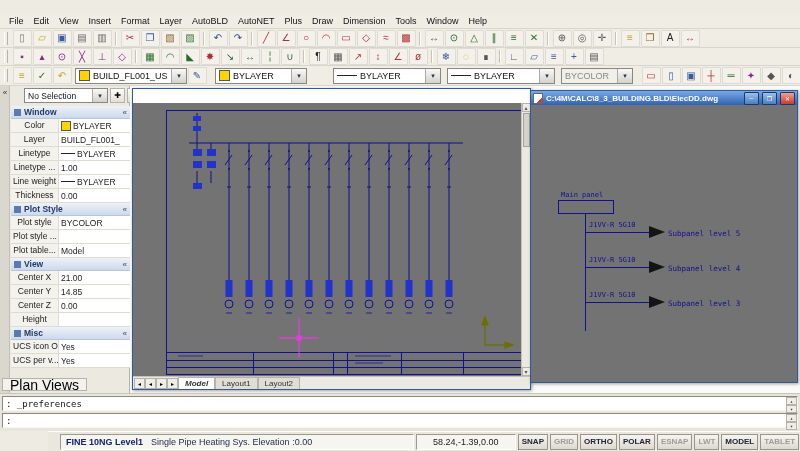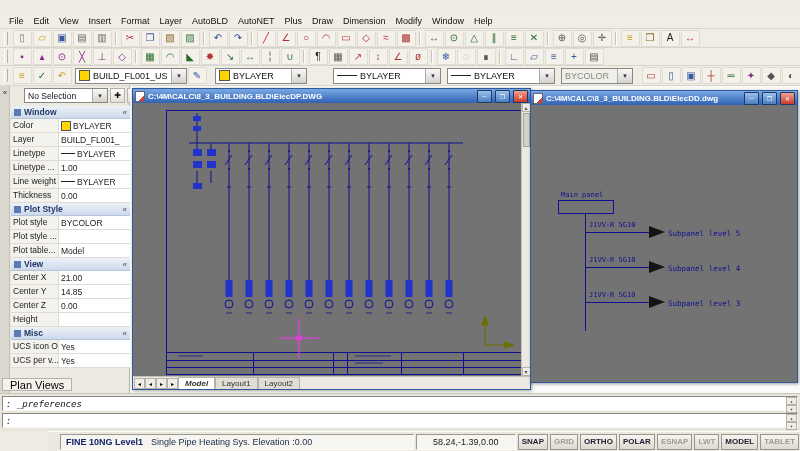--- a/index.html
+++ b/index.html
@@ -38,25 +38,25 @@
   .pal-strip{position:absolute;left:0;top:0;width:10px;height:307px;background:#dad7ce;border-right:1px solid #c2bfb6;box-sizing:border-box;}
   .pal-collapse{width:10px;height:13px;font-size:8px;color:#333;text-align:center;line-height:13px;cursor:default;}
   .pal-head{position:absolute;left:24px;top:2px;display:flex;gap:2px;align-items:center;}
   .sel-combo{width:84px;height:15px;font-size:8.5px;}
   .smallbtn{width:15px;height:15px;border:1px solid #b5b2a9;background:linear-gradient(#fdfdfb,#e2dfd6);display:flex;align-items:center;justify-content:center;font-size:8px;box-sizing:border-box;}
   .pgrid{position:absolute;left:11px;top:20px;width:119px;}
   .phead{height:13px;background:linear-gradient(#eef2f8,#ccd9ec);border-bottom:1px solid #b8c4d8;display:flex;align-items:center;font-size:8.5px;font-weight:bold;color:#223a66;padding:0 3px;gap:3px;box-sizing:border-box;}
   .ph-ico{width:7px;height:7px;background:#5a7ab0;flex:none;}
   .ph-chev{margin-left:auto;font-size:8px;color:#445;font-weight:normal;}
   .prow{height:13px;display:flex;border-bottom:1px solid #dedbd2;background:#f4f2ec;}
-  .plabel{width:48px;font-size:8.5px;color:#222;padding:1px 2px;border-right:1px solid #dedbd2;overflow:hidden;white-space:nowrap;box-sizing:border-box;}
+  .plabel{width:48px;font-size:8.5px;color:#222;padding:1px 2px;border-right:1px solid #dedbd2;overflow:hidden;white-space:nowrap;box-sizing:border-box;text-align:center;}
   .pvalue{flex:1;font-size:8.5px;color:#222;background:#fff;padding:1px 2px;display:flex;align-items:center;gap:2px;overflow:hidden;white-space:nowrap;}
   .pvalue .swatch{width:8px;height:8px;}
   .pvalue .lineprev{width:14px;}
-  .pal-tab{position:absolute;left:2px;bottom:2px;height:13px;border:1px solid #b5b2a9;background:#f4f2ec;font-size:11px;padding:0 7px;display:flex;align-items:center;box-sizing:border-box;}
+  .pal-tab{position:absolute;left:2px;bottom:2px;height:13px;border:1px solid #b5b2a9;background:#f4f2ec;font-size:14px;padding:0 7px;display:flex;align-items:center;box-sizing:border-box;}
 
   
   .mdi{position:absolute;left:130px;top:0;width:670px;height:307px;background:#fafaf8;overflow:hidden;}
   .childwin{position:absolute;border:1px solid #30589c;background:#fff;box-shadow:1px 1px 3px rgba(0,0,0,.35);box-sizing:border-box;}
   .cw1{left:2px;top:2px;width:399px;height:302px;}
   .cw2{left:400px;top:4px;width:268px;height:293px;}
   .cw-title{height:14px;background:linear-gradient(#79a9e4,#2f62b4);display:flex;align-items:center;gap:3px;padding:0 2px;box-sizing:border-box;}
   .docicon{width:8px;height:9px;background:linear-gradient(135deg,#fff 65%,#d04030 65%);border:1px solid #667;flex:none;}
   .cw-title .txt{color:#fff;font-size:8px;font-weight:bold;flex:1;white-space:nowrap;overflow:hidden;}
   .cwbtn{width:13px;height:11px;border:1px solid #1c3a66;border-radius:1px;font-size:6px;color:#fff;display:flex;align-items:center;justify-content:center;background:linear-gradient(#9cc0ee,#4a7ec0);flex:none;}
@@ -66,21 +66,21 @@
   .vscroll{position:absolute;right:0;top:14px;bottom:13px;width:9px;background:#ece9e2;border-left:1px solid #c5c2b9;display:flex;flex-direction:column;align-items:center;font-size:6px;color:#555;box-sizing:border-box;}
   .vs-btn{width:9px;height:9px;display:flex;align-items:center;justify-content:center;background:#f0ede6;border:1px solid #b5b2a9;box-sizing:border-box;flex:none;}
   .vs-btn.bottom{margin-top:auto;}
   .vs-thumb{width:7px;height:34px;background:#d5d2c9;border:1px solid #a5a29a;margin-top:1px;box-sizing:border-box;flex:none;}
   .tabrow{position:absolute;left:0;bottom:0;right:0;height:13px;background:#ece9e2;border-top:1px solid #c5c2b9;display:flex;align-items:center;font-size:8px;box-sizing:border-box;padding-left:1px;}
   .tab-arrow{width:11px;height:11px;border:1px solid #b5b2a9;background:#f0ede6;font-size:6px;display:flex;align-items:center;justify-content:center;box-sizing:border-box;flex:none;}
   .tab{padding:0 6px;height:12px;display:flex;align-items:center;border:1px solid #b5b2a9;border-bottom:none;background:#e0ddd4;font-size:8px;color:#333;box-sizing:border-box;flex:none;}
   .tab.active{background:#fff;font-weight:bold;font-style:italic;}
 
   
-  .cmdarea{position:absolute;left:0;top:393px;width:800px;height:38px;background:#e8e5dc;border-top:1px solid #c8c5bc;box-sizing:border-box;font-style:italic;}
+  .cmdarea{position:absolute;left:0;top:393px;width:800px;height:38px;background:#e8e5dc;border-top:1px solid #c8c5bc;box-sizing:border-box;}
   .cmdbox{position:absolute;left:2px;right:2px;height:15px;background:#fff;border:1px solid;border-color:#8a887f #f8f7f2 #f8f7f2 #8a887f;font-family:"DejaVu Sans Mono",monospace;font-size:9px;color:#111;display:flex;align-items:center;padding-left:3px;box-sizing:border-box;}
   .cb1{top:2px}.cb2{top:19px}
   .cmdscroll{position:absolute;right:0;top:0;bottom:0;width:11px;display:flex;flex-direction:column;font-size:5px;color:#444;}
   .cmdscroll span{flex:1;display:flex;align-items:center;justify-content:center;border:1px solid #b5b2a9;background:#f0ede6;box-sizing:border-box;}
 
   
   .statusbar{position:absolute;left:0;top:431px;width:800px;height:20px;background:#eae7de;border-top:1px solid #fff;display:flex;align-items:center;gap:2px;padding:0 12px;box-sizing:border-box;margin-left:48px;}
   .sfield{height:16px;border:1px solid;border-color:#9a988f #fff #fff #9a988f;background:#f6f5f0;font-size:9px;color:#1a2a4a;display:flex;align-items:center;padding:0 5px;box-sizing:border-box;white-space:nowrap;overflow:hidden;}
   .sf-left{flex:1;gap:8px;}
   .sf-left b{color:#14246a;}
@@ -102,21 +102,21 @@
     <span class="menu-item">Edit</span>
     <span class="menu-item">View</span>
     <span class="menu-item">Insert</span>
     <span class="menu-item">Format</span>
     <span class="menu-item">Layer</span>
     <span class="menu-item">AutoBLD</span>
     <span class="menu-item">AutoNET</span>
     <span class="menu-item">Plus</span>
     <span class="menu-item">Draw</span>
     <span class="menu-item">Dimension</span>
-    <span class="menu-item">Modify</span>
+    <span class="menu-item">Tools</span>
     <span class="menu-item">Window</span>
     <span class="menu-item">Help</span>
   </div>
 
   <div class="toolbar t1">
     <span class="grip"></span>
     <span class="iconlist">
 
     <span class="tbtn">
           <span class="g" style="color: rgb(122, 122, 106);">▯</span>
@@ -525,27 +525,20 @@
             </div>
         </div>
       </div>
 
       <div class="pal-tab">Plan Views</div>
     </div>
 
     <div class="mdi">
 
       <div class="childwin cw1">
-        <div class="cw-title">
-          <span class="docicon"></span>
-          <span class="txt">C:\4M\CALC\8_3_BUILDING.BLD\ElecDP.DWG</span>
-          <span class="cwbtn">─</span>
-          <span class="cwbtn">❐</span>
-          <span class="cwbtn close">✕</span>
-        </div>
         <div class="cw-content">
           <svg width="388" height="272" viewBox="0 0 388 272">
             <defs>
               <g id="drop">
                 <line x1="0" y1="40" x2="0" y2="177" stroke="#101090"></line>
                 <line x1="-4" y1="62" x2="3" y2="52" stroke="#101090"></line>
                 <circle cx="0" cy="48" r="1" fill="#101090"></circle>
                 <circle cx="0" cy="66" r="1" fill="#101090"></circle>
                 <line x1="-2" y1="84" x2="2" y2="84" stroke="#101090"></line>
                 <rect x="-3.5" y="177" width="7" height="17" fill="#2233cc"></rect>

